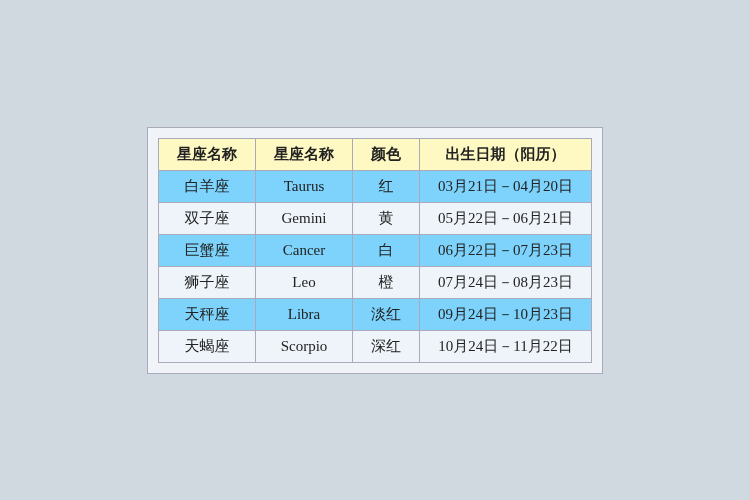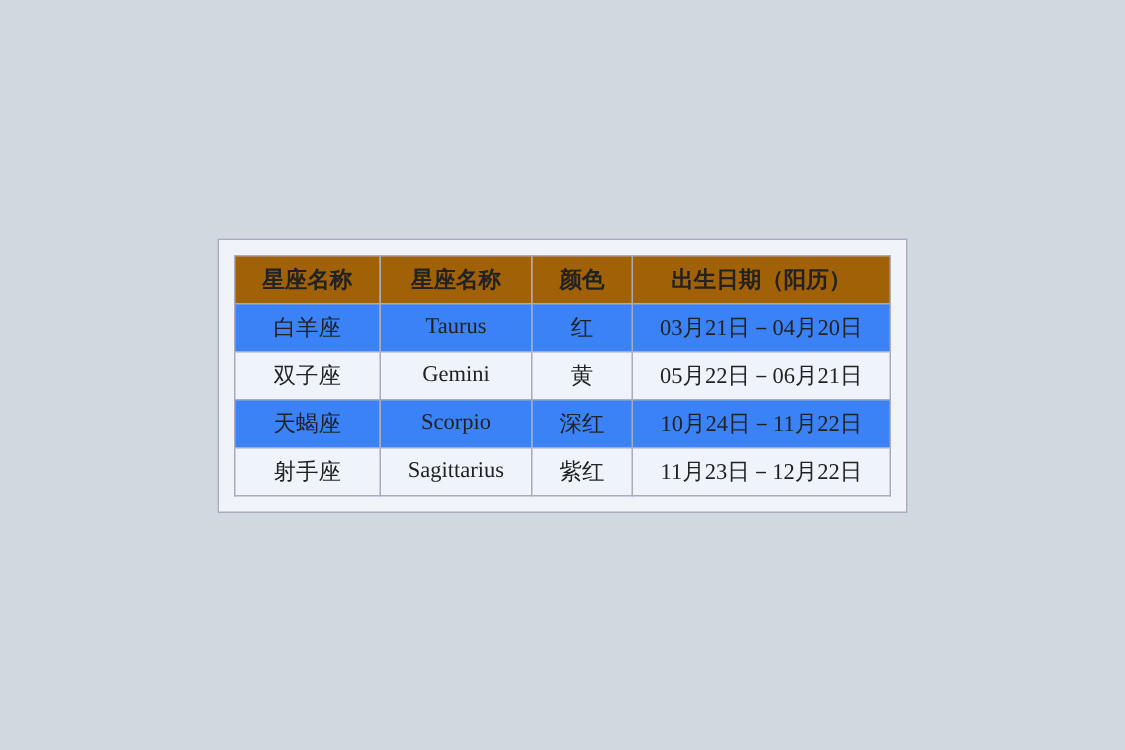--- a/index.html
+++ b/index.html
@@ -26,26 +26,26 @@
       font-size: 15px;
       color: #222;
     }
     th, td {
       border: 1px solid #aab;
       padding: 6px 18px;
       text-align: center;
       white-space: nowrap;
     }
     thead tr th {
-      background-color: #a16207;
+      background-color: #fef9c3;
       font-weight: bold;
       font-size: 15px;
     }
     tbody tr td {
-      background-color: #3b82f6;
+      background-color: #7dd3fc;
     }
     tbody tr:nth-child(even) td {
       background-color: #eef4fa;
     }
   </style>
 </head>
 <body>
 
 <div class="table-container">
   <table>
@@ -64,26 +64,38 @@
           <td>红</td>
           <td>03月21日－04月20日</td>
         </tr>
         <tr>
           <td>双子座</td>
           <td>Gemini</td>
           <td>黄</td>
           <td>05月22日－06月21日</td>
         </tr>
         <tr>
+          <td>巨蟹座</td>
+          <td>Cancer</td>
+          <td>白</td>
+          <td>06月22日－07月23日</td>
+        </tr>
+        <tr>
+          <td>狮子座</td>
+          <td>Leo</td>
+          <td>橙</td>
+          <td>07月24日－08月23日</td>
+        </tr>
+        <tr>
+          <td>天秤座</td>
+          <td>Libra</td>
+          <td>淡红</td>
+          <td>09月24日－10月23日</td>
+        </tr>
+        <tr>
           <td>天蝎座</td>
           <td>Scorpio</td>
           <td>深红</td>
           <td>10月24日－11月22日</td>
-        </tr>
-        <tr>
-          <td>射手座</td>
-          <td>Sagittarius</td>
-          <td>紫红</td>
-          <td>11月23日－12月22日</td>
         </tr>
       </tbody>
   </table>
 </div>
 
 </body></html>

